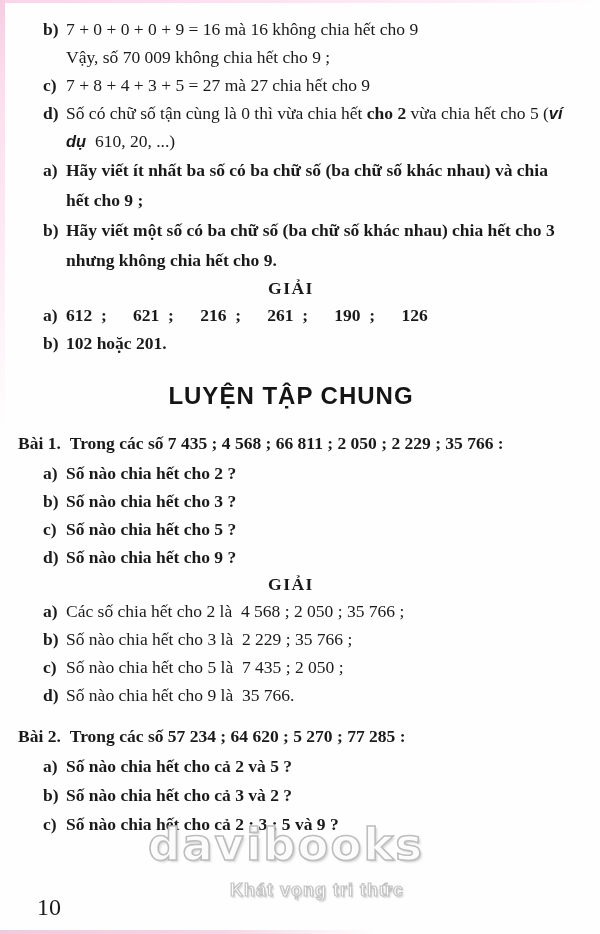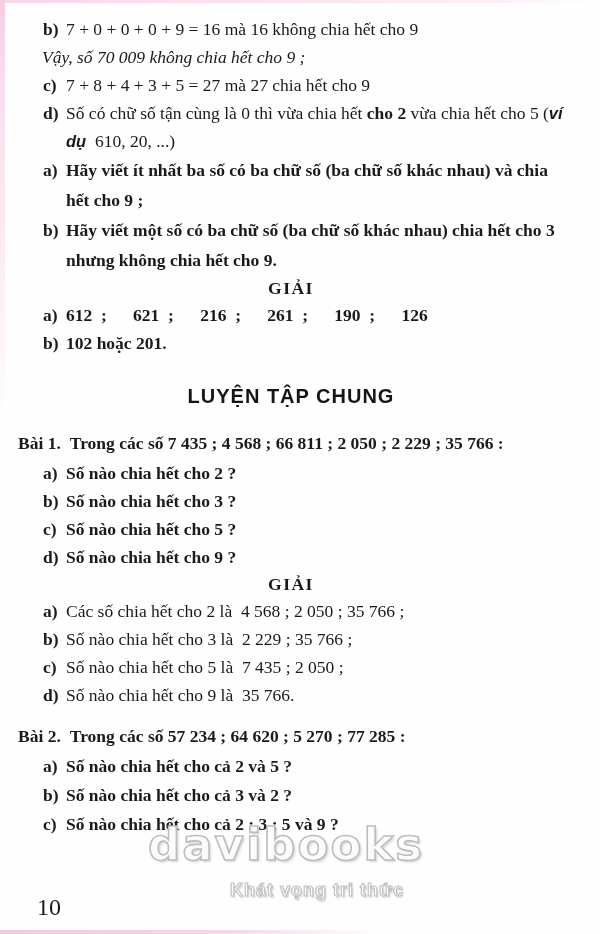--- a/index.html
+++ b/index.html
@@ -30,21 +30,21 @@
     position:relative;
     padding:15px 36px 0 18px;
     font-size:17.5px;
     line-height:28px;
   }
 
   .row { display:flex; align-items:baseline; }
   .lbl { flex:0 0 23px; font-weight:700; }
   .txt { flex:1; white-space:pre-wrap; }
   .ind { margin-left:25px; }          
-  .note { margin-left:24px; font-style:italic; }
+  .note { margin-left:48px; }
 
   .s1 .row, .s1 .note { line-height:28px; }
 
   .bai-head { display:flex; line-height:30px; }
   .bai-lbl { font-weight:700; margin-right:9px; white-space:pre; }
   .bai-txt { font-weight:700; }
 
   .b4-head { margin-top:6px; }
   .b4 .row { line-height:30px; }
   .b4 .row .txt { font-weight:700; }
@@ -52,21 +52,21 @@
   .giai { text-align:center; font-weight:700; letter-spacing:1.5px; line-height:26px; }
 
   .ans .row { line-height:28px; }
   .ans .txt { font-weight:400; }
 
   .main-title {
     margin-top:22px;
     text-align:center;
     font-family:"Liberation Sans", sans-serif;
     font-weight:700;
-    font-size:20px;
+    font-size:24px;
     letter-spacing:1px;
     line-height:34px;
     color:#151515;
   }
 
   .b1-head { margin-top:14px; line-height:32px;text-align:right; }
   .b1 .q { line-height:28px; }
   .b1 .q .txt { font-weight:700; }
   .b1 .giai { line-height:26px; }
   .b1 .ans .row { line-height:28px; }

